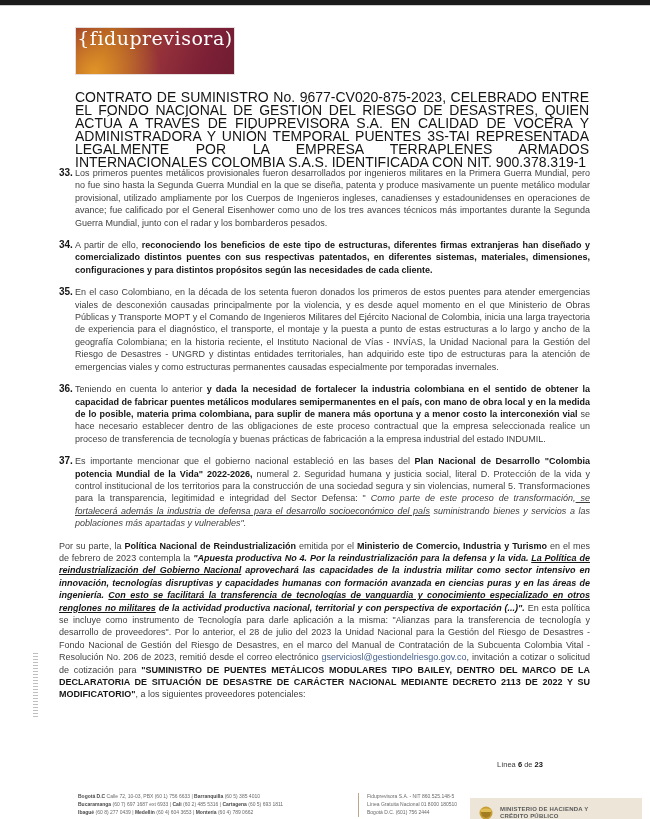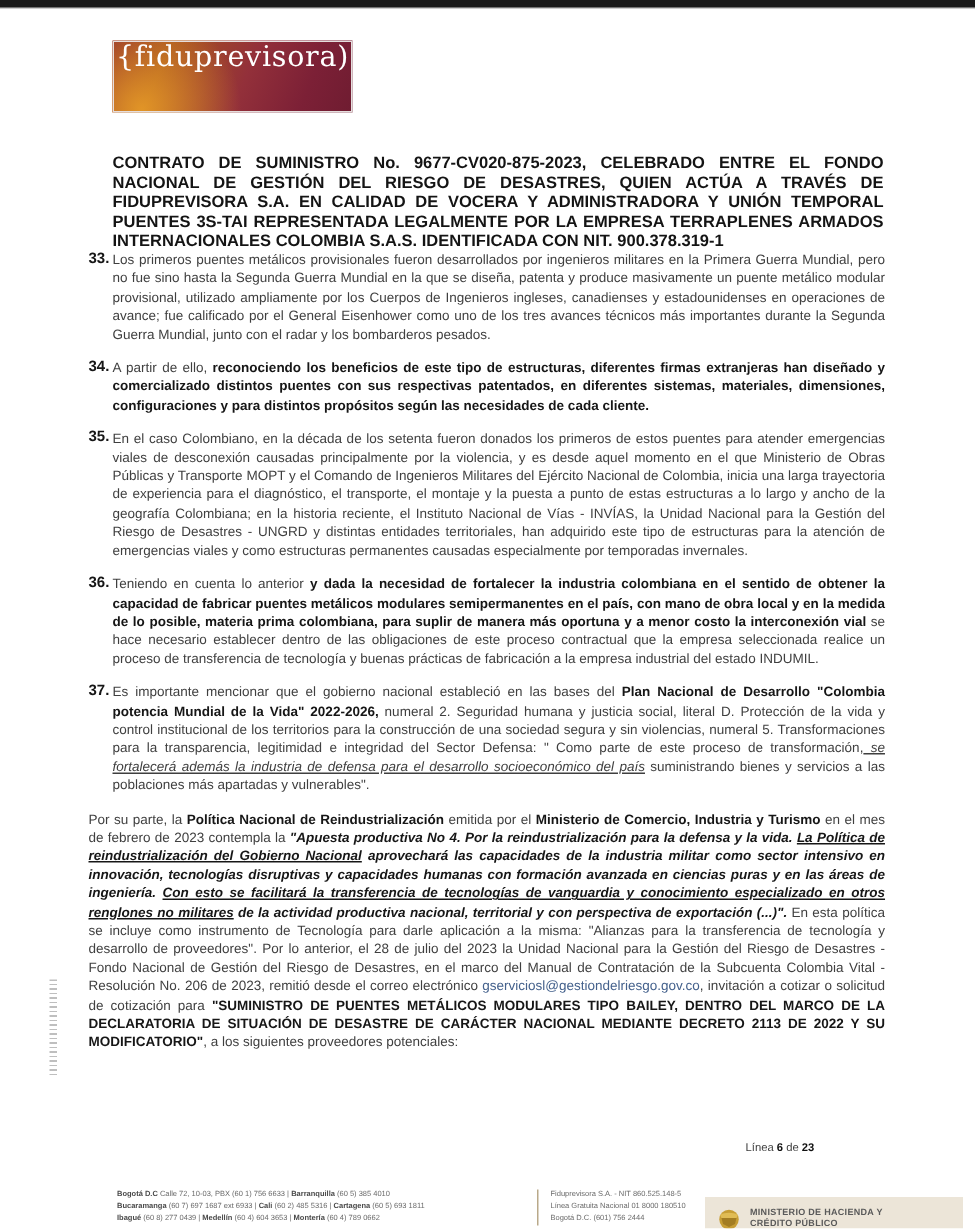--- a/index.html
+++ b/index.html
@@ -7,29 +7,29 @@
         font-family:"Liberation Sans",sans-serif;color:#3f3f3f;}
   .top-bar{position:absolute;left:0;top:0;width:650px;height:5px;background:#1b1b1b;border-bottom:1px solid #cfcfcf;}
   
   .logo{position:absolute;left:75px;top:27px;width:160px;height:48px;
         background:
           radial-gradient(circle at 12% 95%, rgba(235,160,40,.85) 0%, rgba(235,160,40,0) 45%),
           linear-gradient(112deg,#8e2a2d 0%,#a85420 22%,#93303a 55%,#7c2036 80%,#6f1c31 100%);
         display:flex;align-items:flex-start;justify-content:center;box-shadow:0 0 0 1px #e5dede inset;}
   .logo-text{font-family:"DejaVu Serif",serif;color:#ffffff;font-size:19px;letter-spacing:.5px;}
   
-  .title{position:absolute;left:75px;top:103px;width:514px;font-size:11px;font-weight:bold;
+  .title{position:absolute;left:75px;top:91px;width:514px;font-size:14px;font-weight:normal;
          color:#141414;text-align:justify;line-height:13px;}
   
   .paragraphs{position:absolute;left:59px;top:167px;width:531px;}
   .para{display:flex;margin-bottom:10px;}
   .para-num{flex:0 0 16px;font-size:10px;font-weight:bold;color:#161616;}
   .para-body{flex:1;font-size:9px;line-height:12.4px;text-align:justify;color:#3f3f3f;}
   .r-b{font-weight:bold;color:#161616;}
-  .r-i{}
+  .r-i{font-style:italic;}
   .r-iu{font-style:italic;text-decoration:underline;}
   .r-bi{font-weight:bold;font-style:italic;color:#161616;}
   .r-biu{font-weight:bold;font-style:italic;text-decoration:underline;color:#161616;}
   .r-link{color:#44618c;cursor:pointer;}
   
   .margin-mark{position:absolute;left:33px;top:653px;width:5px;height:64px;opacity:.55;
      background:repeating-linear-gradient(to bottom,#8a8a8a 0 1px,transparent 1px 3px);}
   
   .sign-block{position:absolute;left:90px;top:755px;font-size:7.5px;color:#3c3c3c;line-height:11px;white-space:nowrap;}
   .sig-inline{vertical-align:middle;margin-left:2px;}

